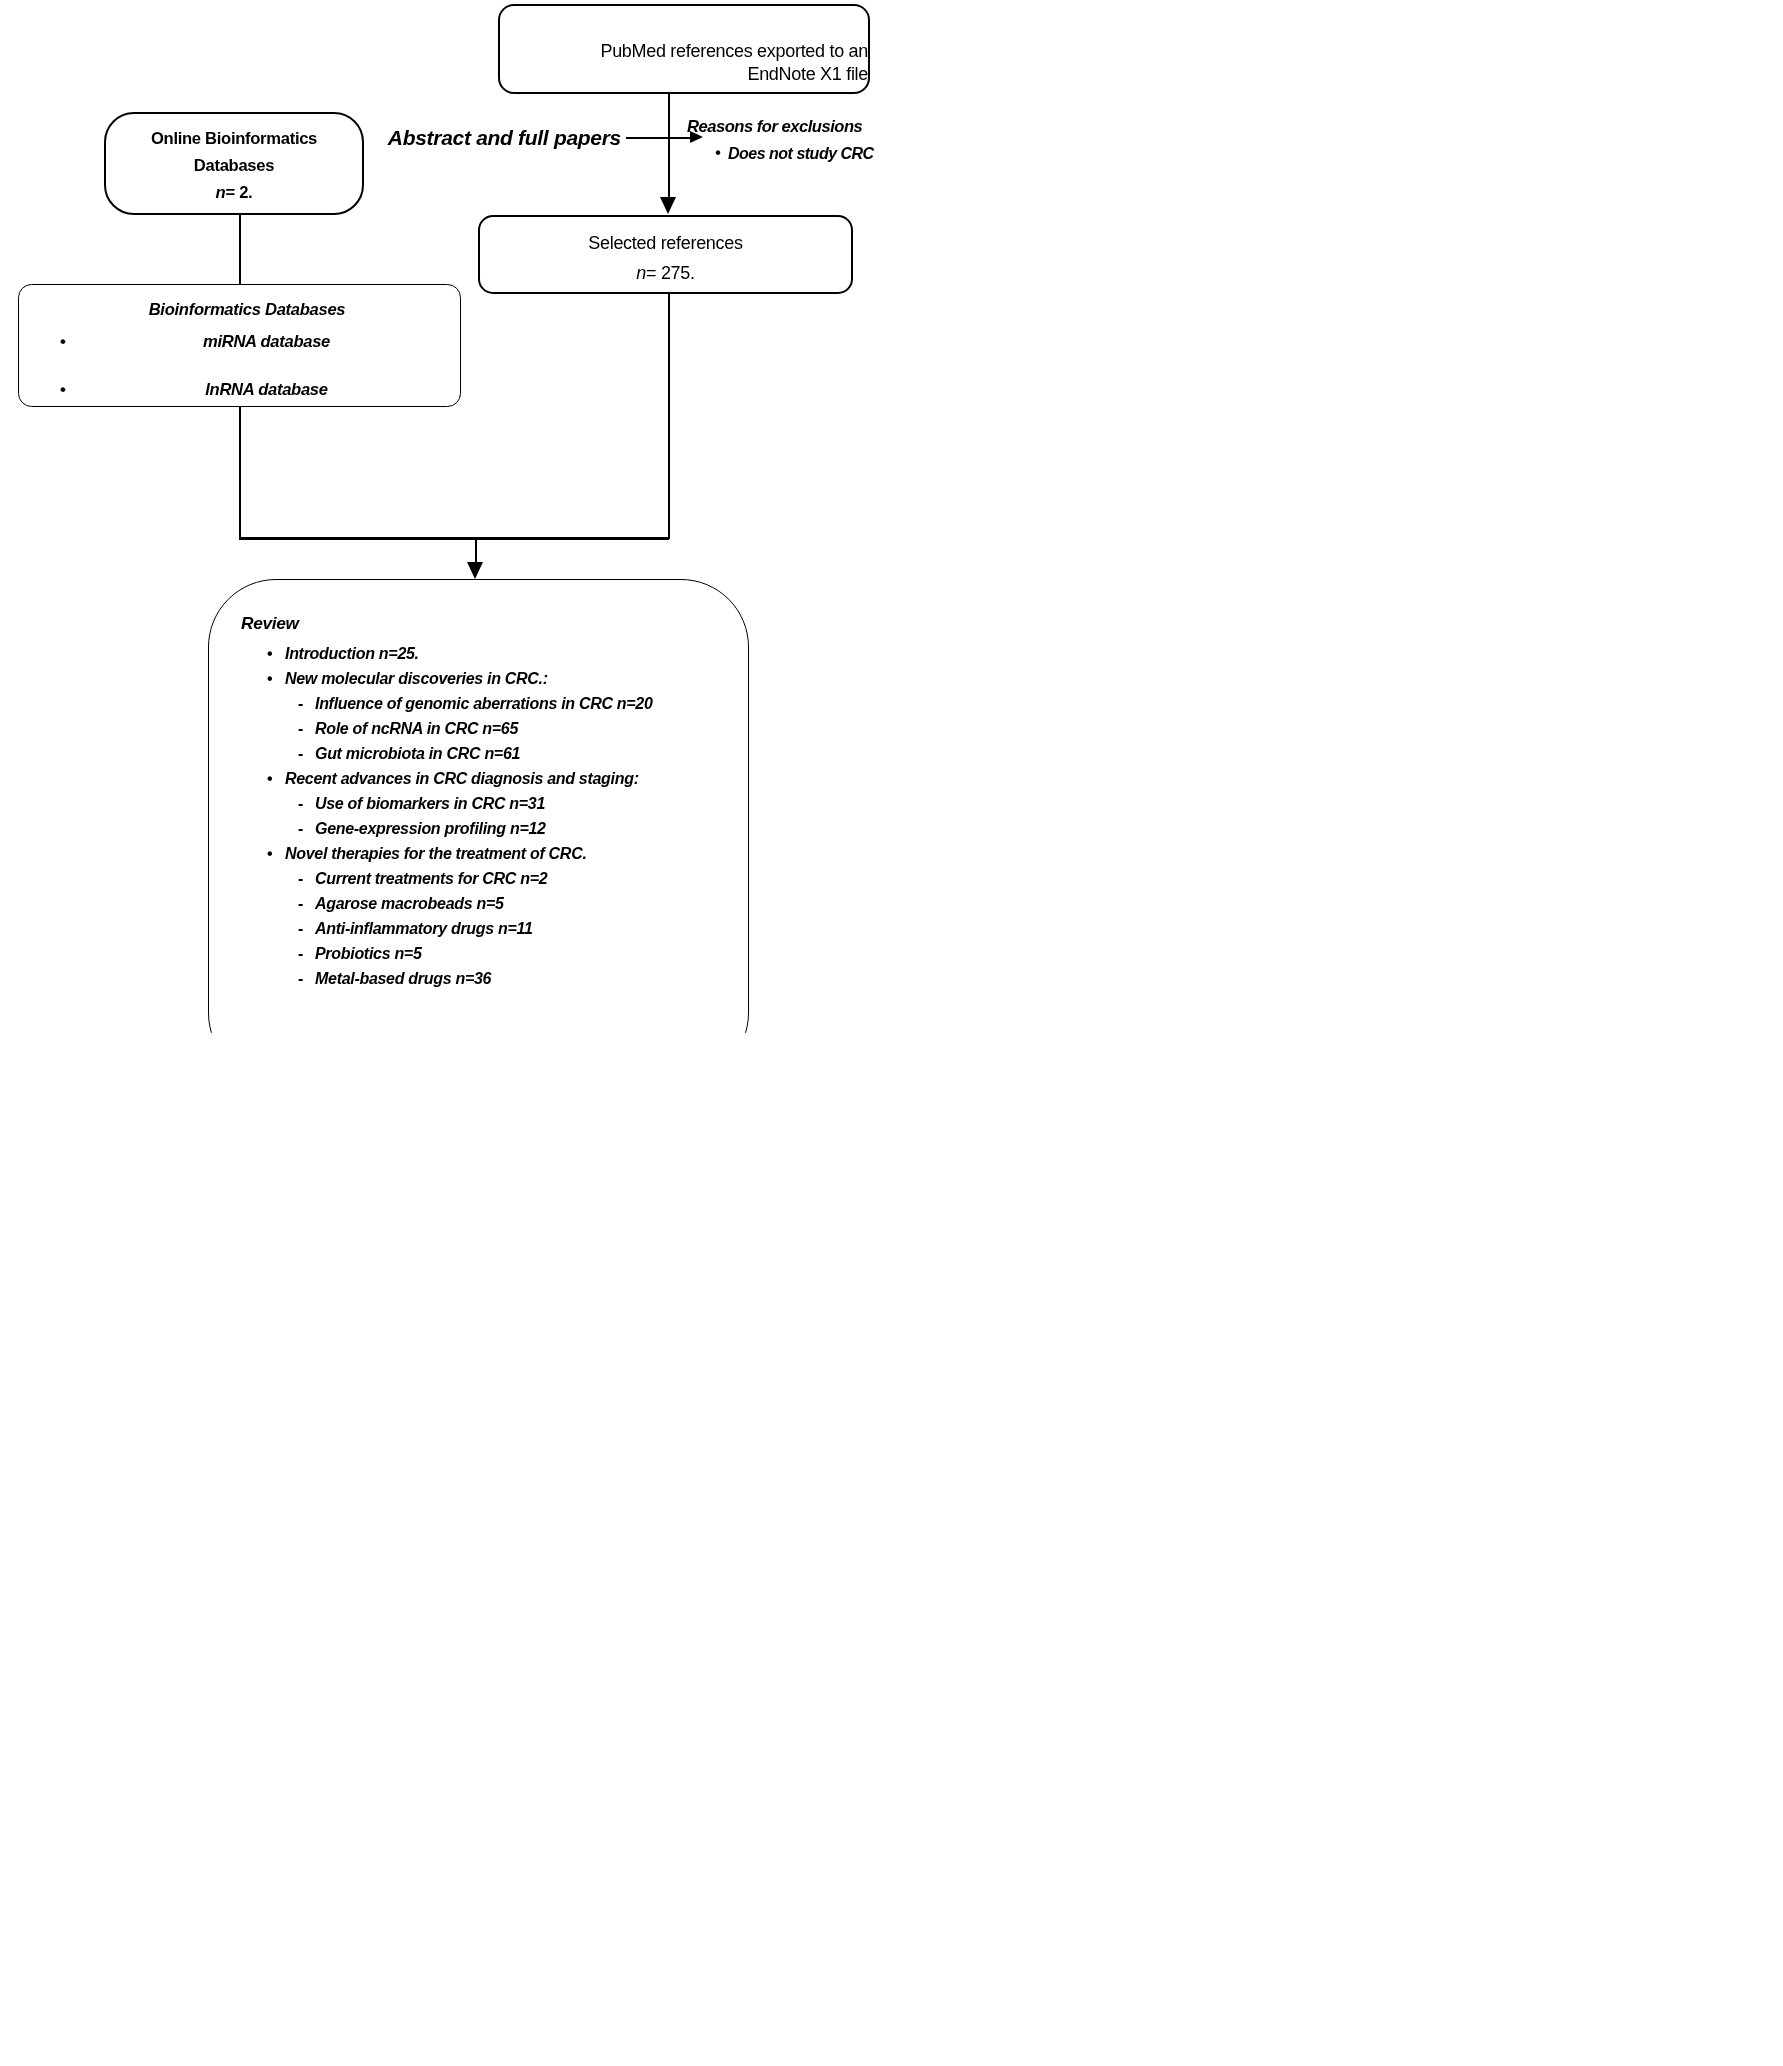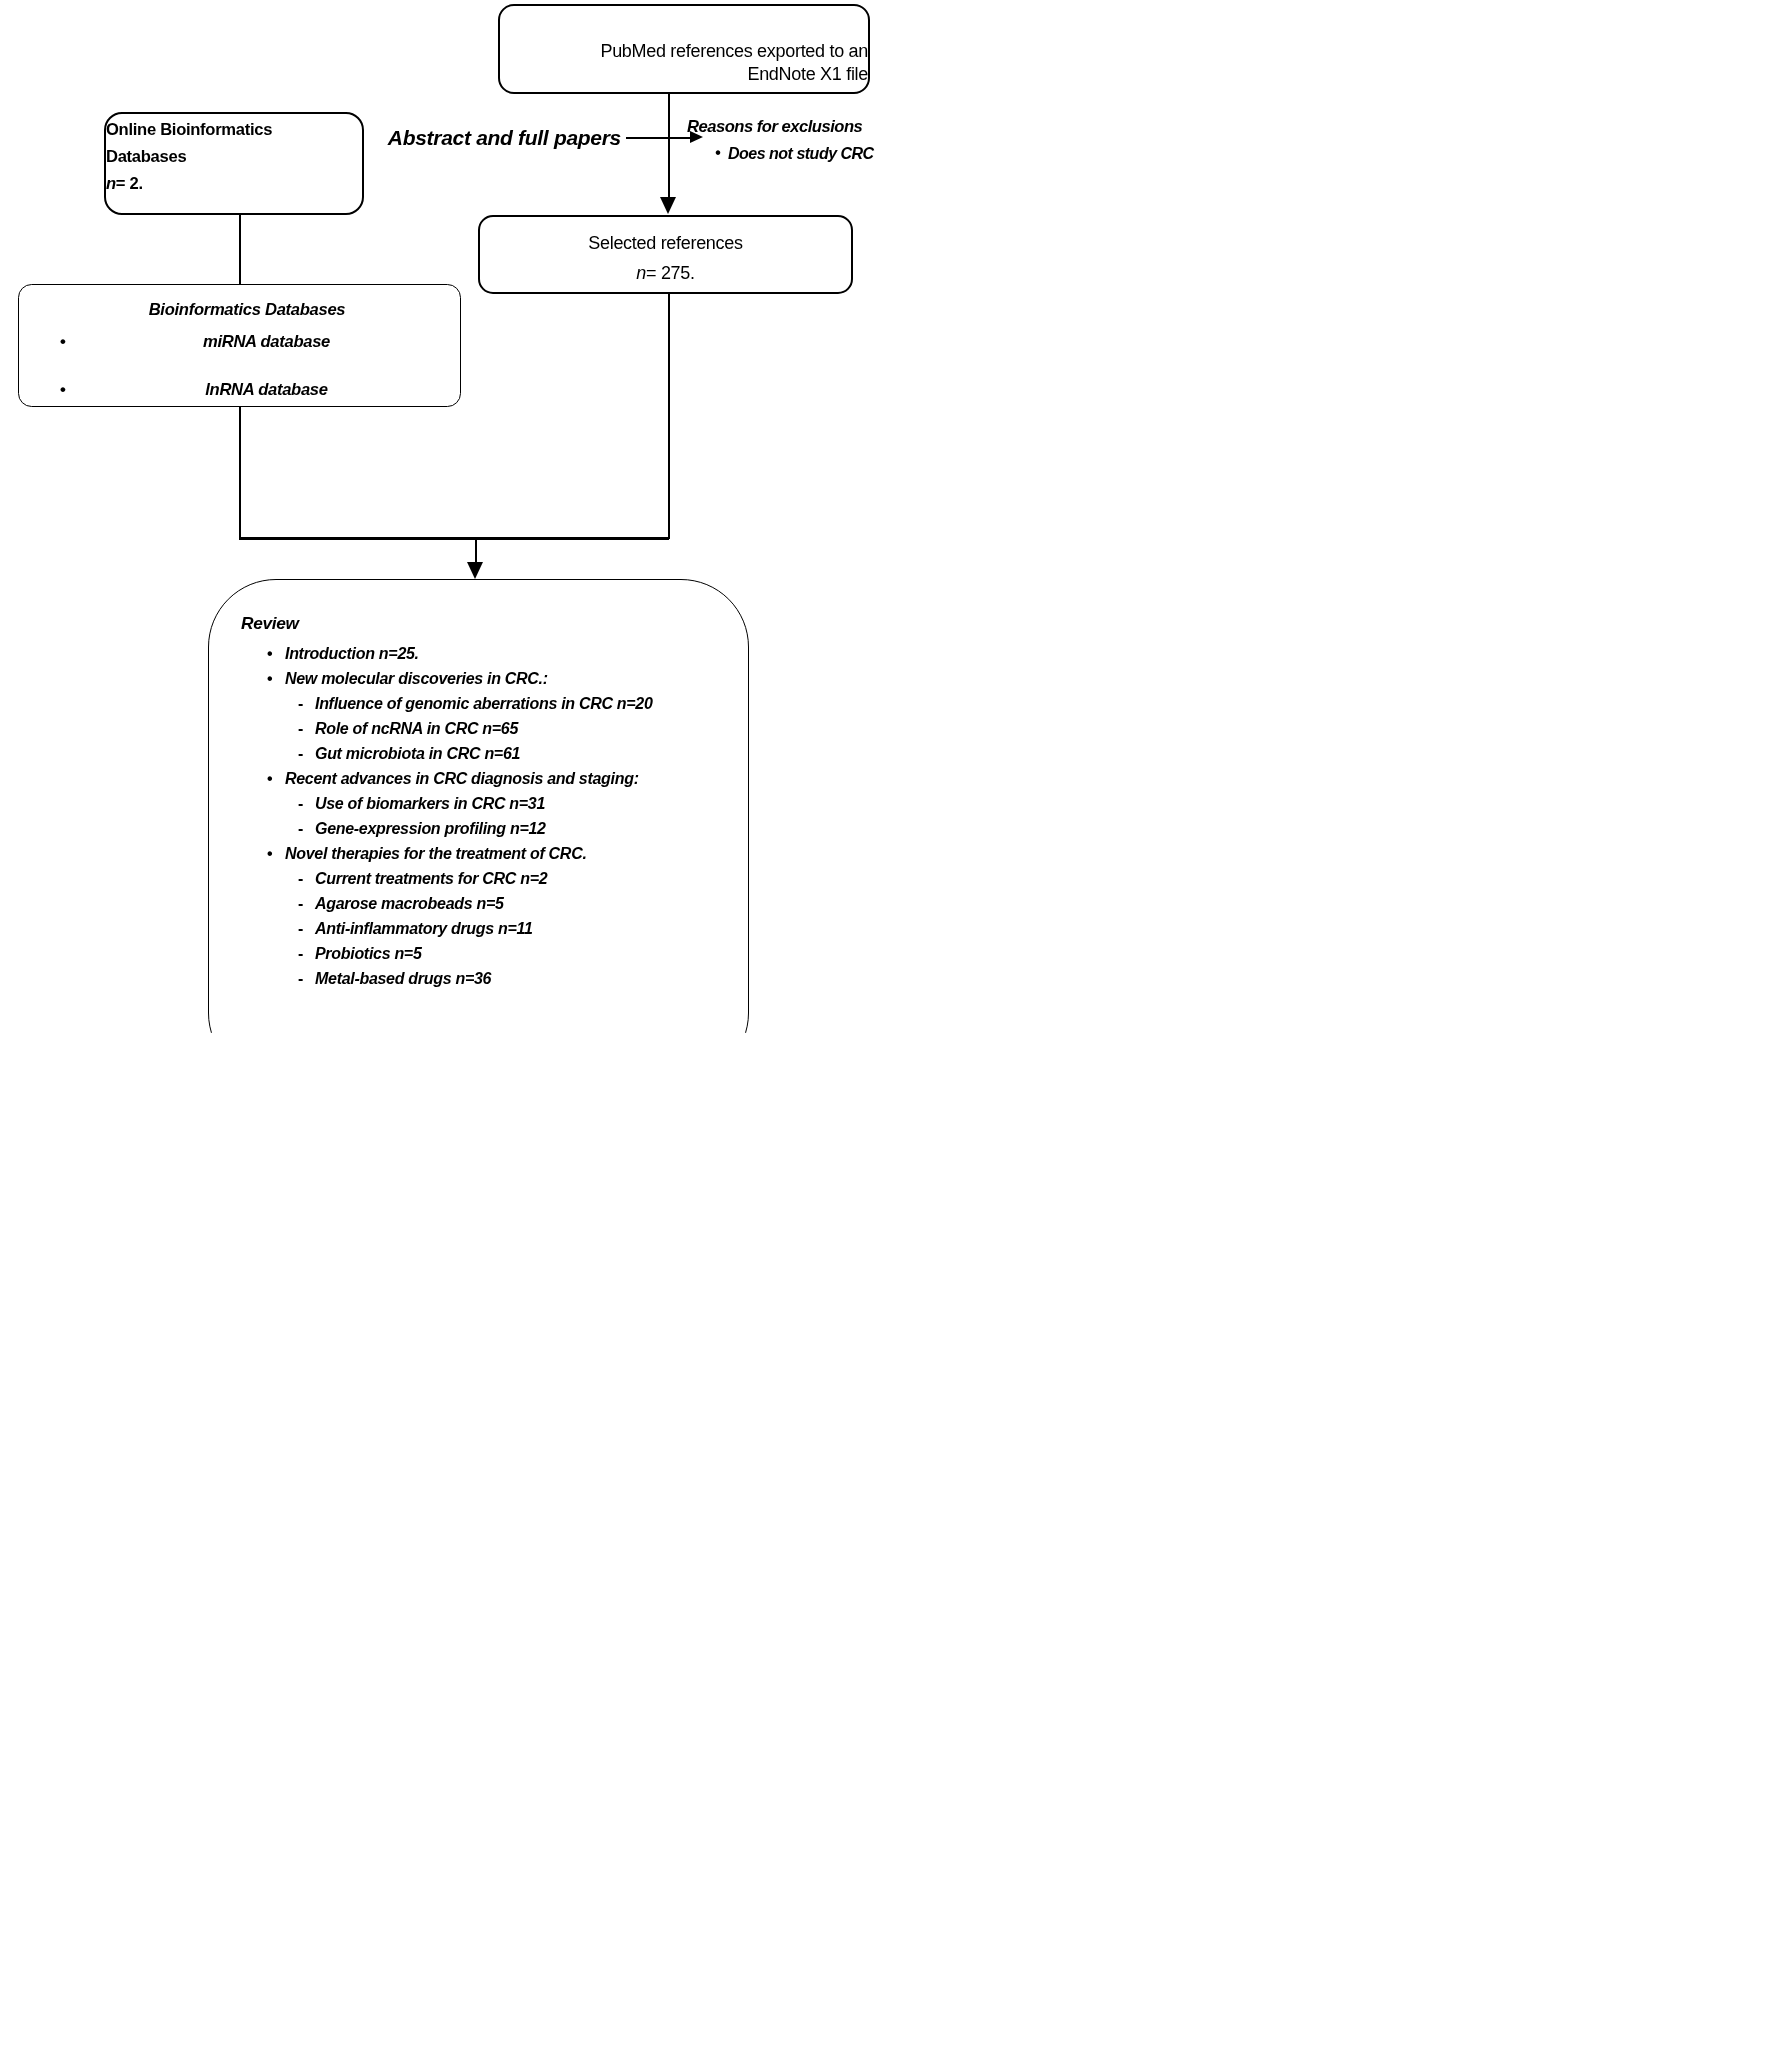--- a/index.html
+++ b/index.html
@@ -20,22 +20,22 @@
     border-left:8.6px solid transparent;border-right:8.6px solid transparent;border-top:17.3px solid #000;}
   #head-selected{left:660px;top:197px;}
   #head-review {left:467px;top:562px;}
   .arrow-right{position:absolute;width:0;height:0;z-index:3;
     border-top:6.2px solid transparent;border-bottom:6.2px solid transparent;border-left:13.6px solid #000;}
   #head-excl{left:690px;top:131px;}
   
   .box{position:absolute;background:#fff;border:2.5px solid #000;box-sizing:border-box;z-index:2;}
   #box-pubmed  {left:490px;top:3.7px;  width:372px;height:90px;border-radius:16px;
                 text-align:right;font-size:18px;line-height:23.4px;letter-spacing:-0.3px;padding-top:34px;margin-left:8px;}
-  #box-online  {left:104px;top:112px;width:260px;height:103px;border-radius:18px;
-                text-align:left;font-weight:bold;font-size:16.6px;line-height:27px;letter-spacing:-0.3px;padding-top:2px;}
+  #box-online  {left:104px;top:112px;width:260px;height:103px;border-radius:30px;
+                text-align:center;font-weight:bold;font-size:16.6px;line-height:27px;letter-spacing:-0.3px;padding-top:11px;}
   #box-selected{left:478px;top:215px;width:375px;height:79px;border-radius:15px;
                 text-align:center;font-size:18px;line-height:30px;letter-spacing:-0.3px;padding-top:11px;}
   #box-bioinfo {left:18px;top:284px;width:443px;height:123px;border-width:1.8px;border-radius:13.6px;
                 font-weight:bold;font-style:italic;font-size:16.6px;letter-spacing:-0.3px;padding:15px 0 0 15px;text-align:center;}
   #box-review  {left:208px;top:579px;width:541px;height:502px;border-width:1.8px;border-radius:68px;
                 font-weight:bold;font-style:italic;letter-spacing:-0.3px;padding-top:33px;}
   
   .nvar{font-style:italic;}
   
   .bio-item{position:relative;height:37px;line-height:21px;padding-left:39px;margin-top:11px;}

